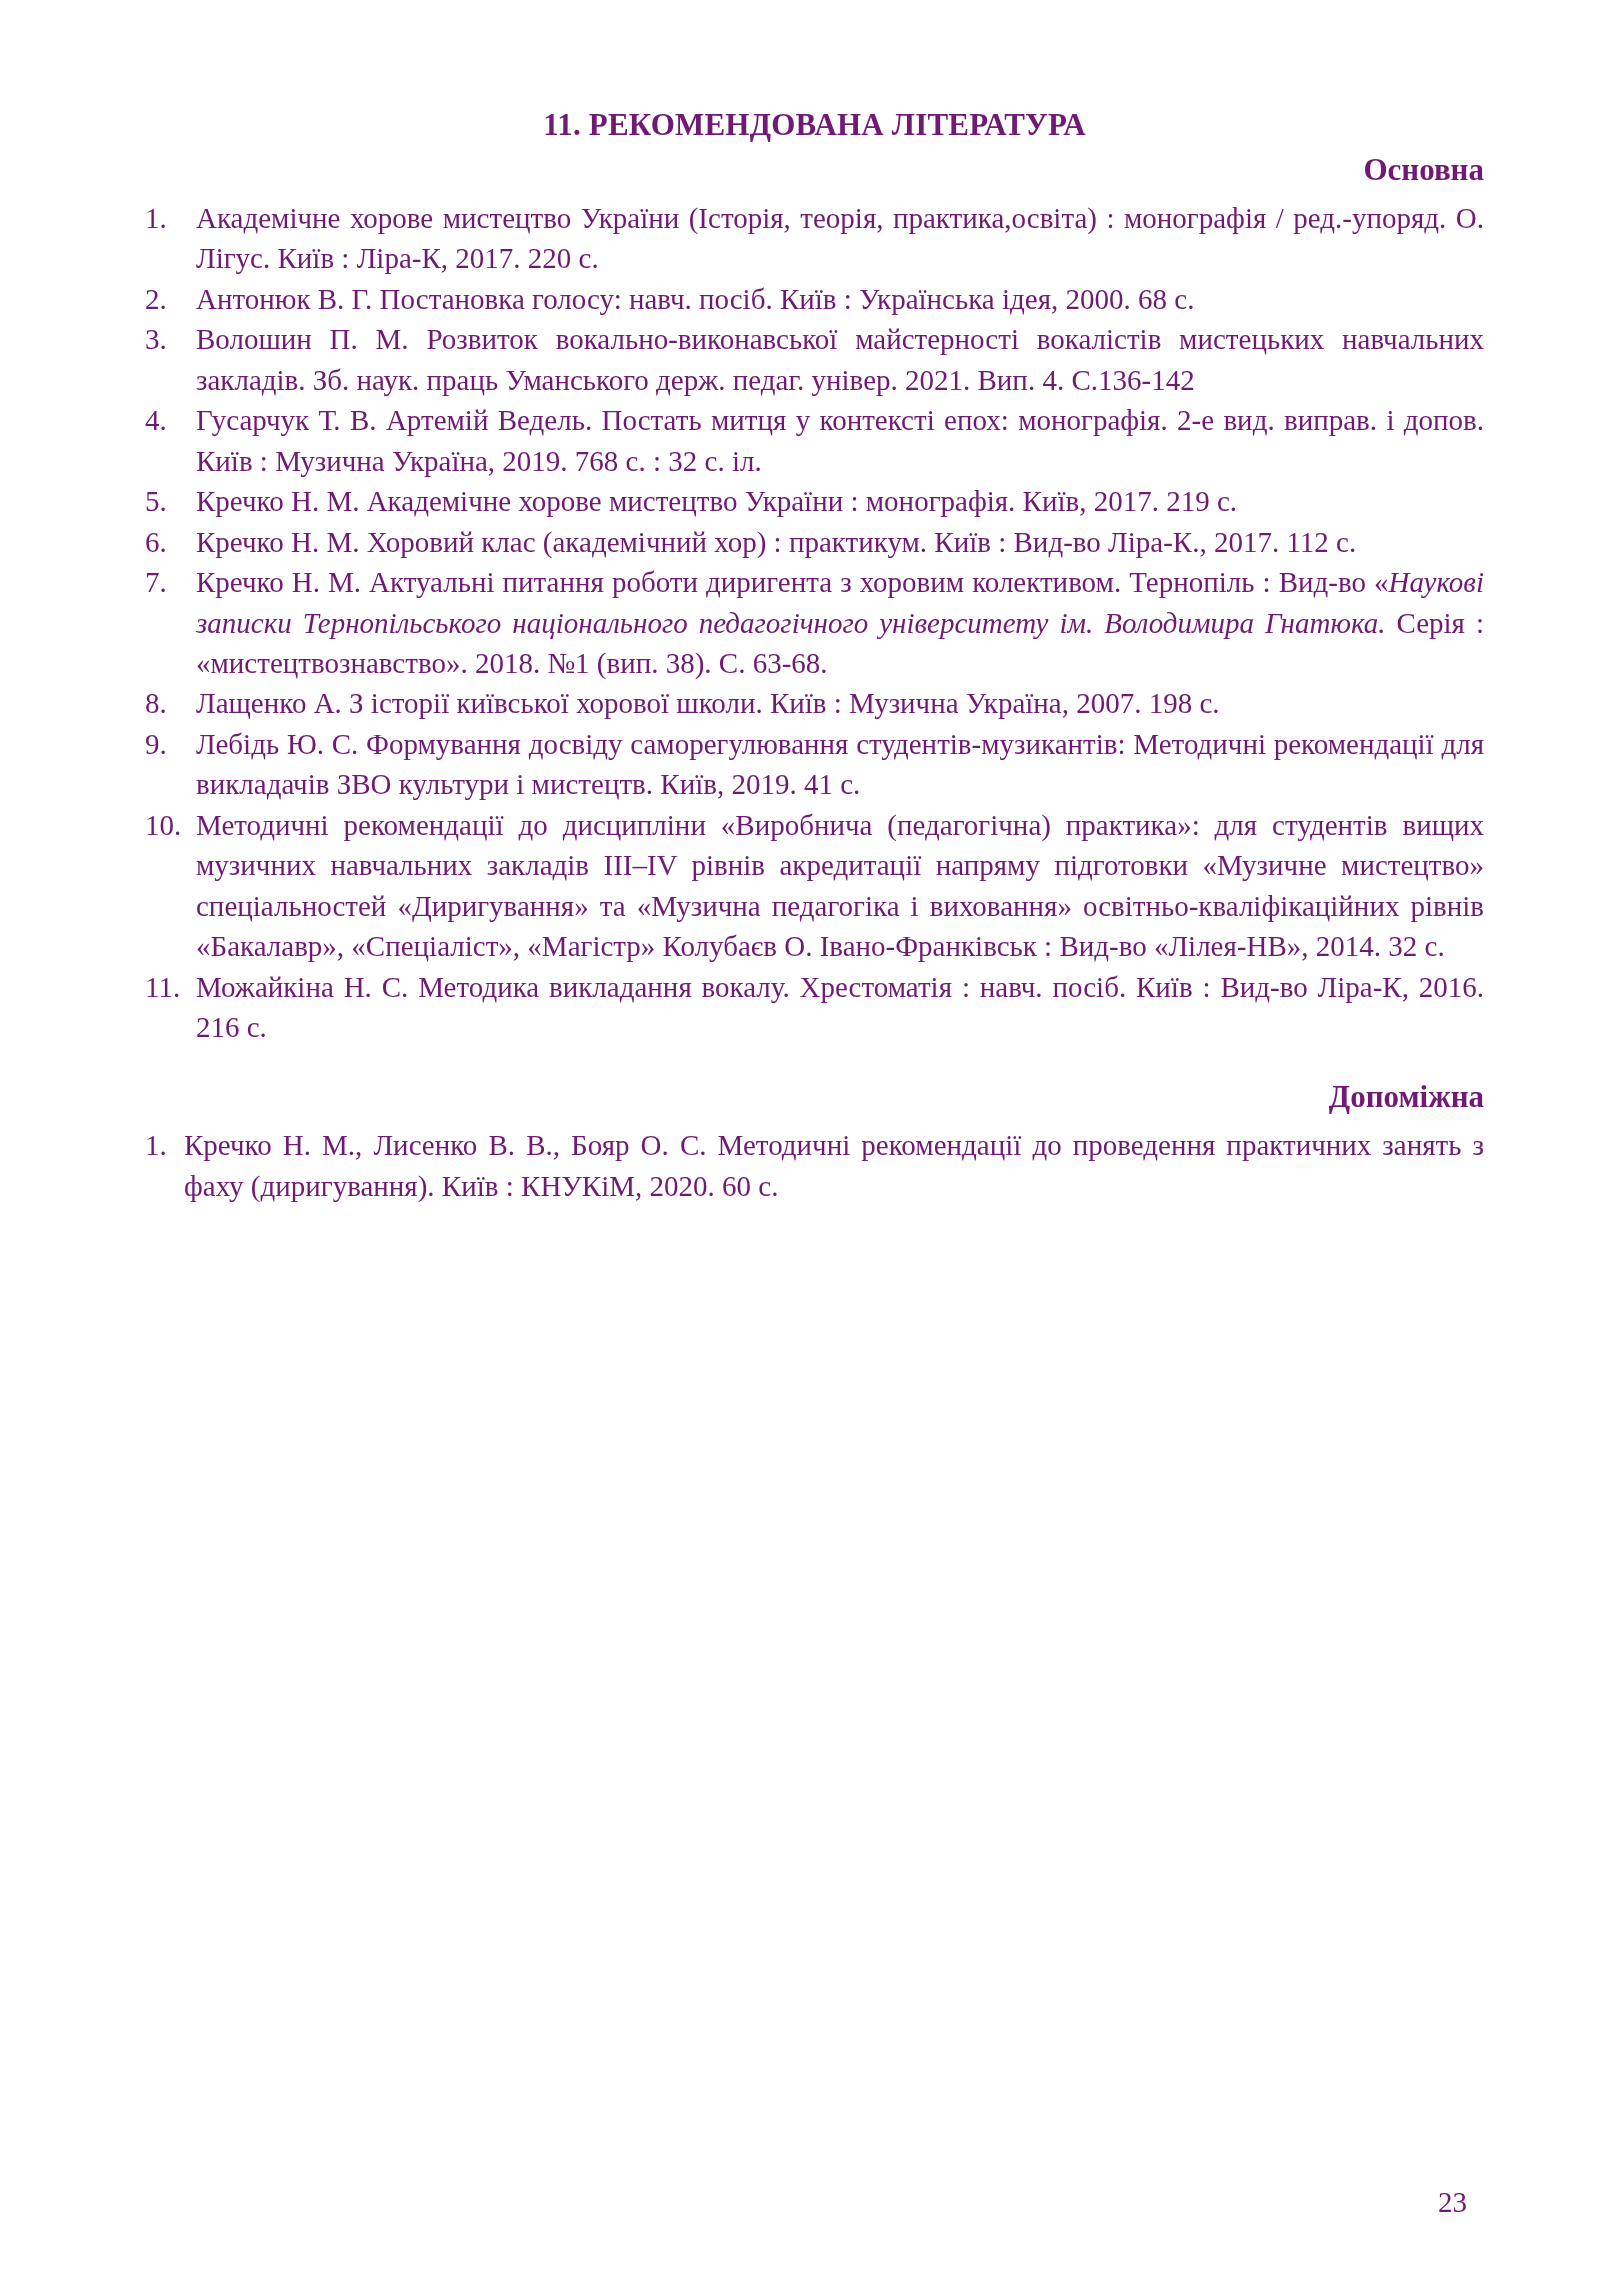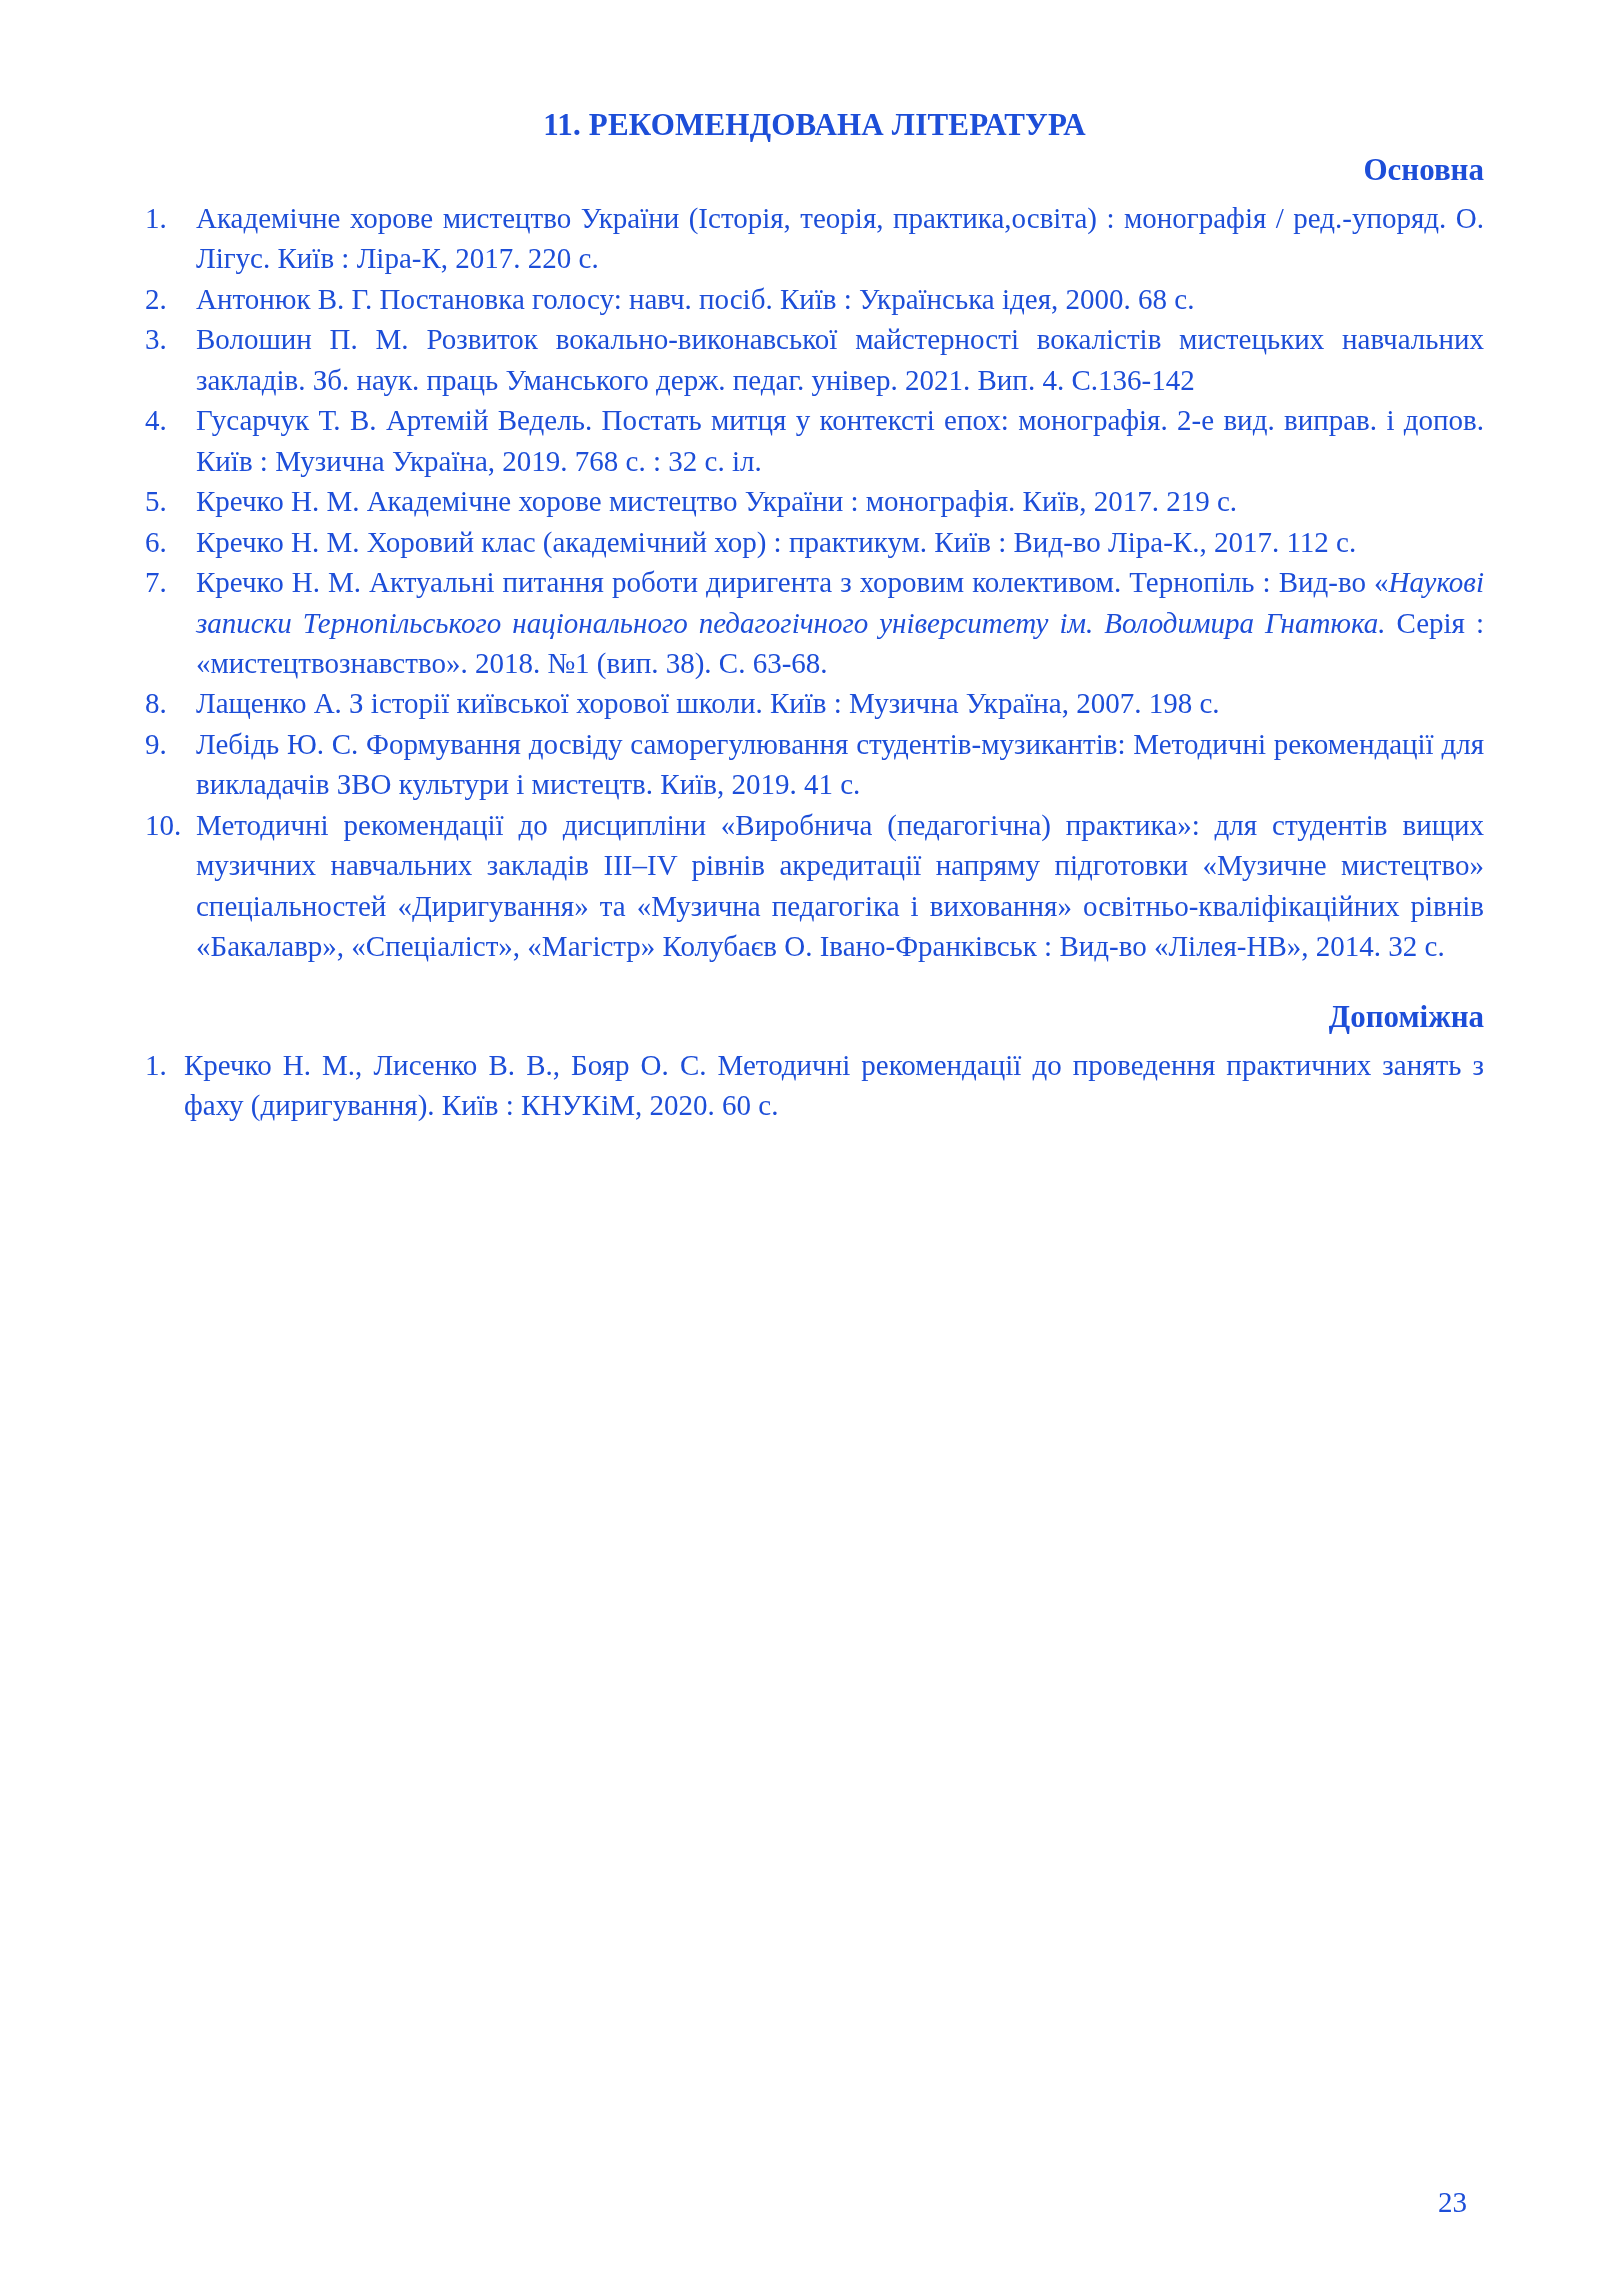--- a/index.html
+++ b/index.html
@@ -10,21 +10,21 @@
   }
   .page {
     position: relative;
     width: 1621px;
     height: 2293px;
     margin: 0 auto;
     background: #ffffff;
     box-sizing: border-box;
     padding: 106px 137px 88px 145px;
     font-family: "Liberation Serif", "DejaVu Serif", serif;
-    color: #1d4ed8;
+    color: #701a75;
     overflow: hidden;
   }
 
   .doc-title {
     text-align: center;
     font-weight: bold;
     font-size: 31px;
     line-height: 1.2;
     margin: 0 0 7.8px 0;
     letter-spacing: 0.2px;
@@ -140,20 +140,24 @@
         <span class="body">Лащенко А. З історії київської хорової школи. Київ : Музична Україна, 2007. 198 с.</span>
       </li>
       <li class="biblio-item">
         <span class="num">9.</span>
         <span class="body">Лебідь Ю. С. Формування досвіду саморегулювання студентів-музикантів: Методичні рекомендації для викладачів ЗВО культури і мистецтв. Київ, 2019. 41 с.</span>
       </li>
       <li class="biblio-item">
         <span class="num">10.</span>
         <span class="body">Методичні рекомендації до дисципліни «Виробнича (педагогічна) практика»: для студентів вищих музичних навчальних закладів ІІІ–ІV рівнів акредитації напряму підготовки «Музичне мистецтво» спеціальностей «Диригування» та «Музична педагогіка і виховання» освітньо-кваліфікаційних рівнів «Бакалавр», «Спеціаліст», «Магістр» Колубаєв О. Івано-Франківськ : Вид-во «Лілея-НВ», 2014. 32 с.</span>
       </li>
+      <li class="biblio-item">
+        <span class="num">11.</span>
+        <span class="body">Можайкіна Н. С. Методика викладання вокалу. Хрестоматія : навч. посіб. Київ : Вид-во Ліра-К, 2016. 216 с.</span>
+      </li>
     </ol>
 
   <h2 class="section-heading">Допоміжна</h2>
 
   <ol class="biblio list-aux">
       <li class="biblio-item">
         <span class="num">1.</span>
         <span class="body">Кречко Н. М., Лисенко В. В., Бояр О. С. Методичні рекомендації до проведення практичних занять з фаху (диригування). Київ : КНУКіМ, 2020. 60 с.</span>
       </li>
     </ol>

